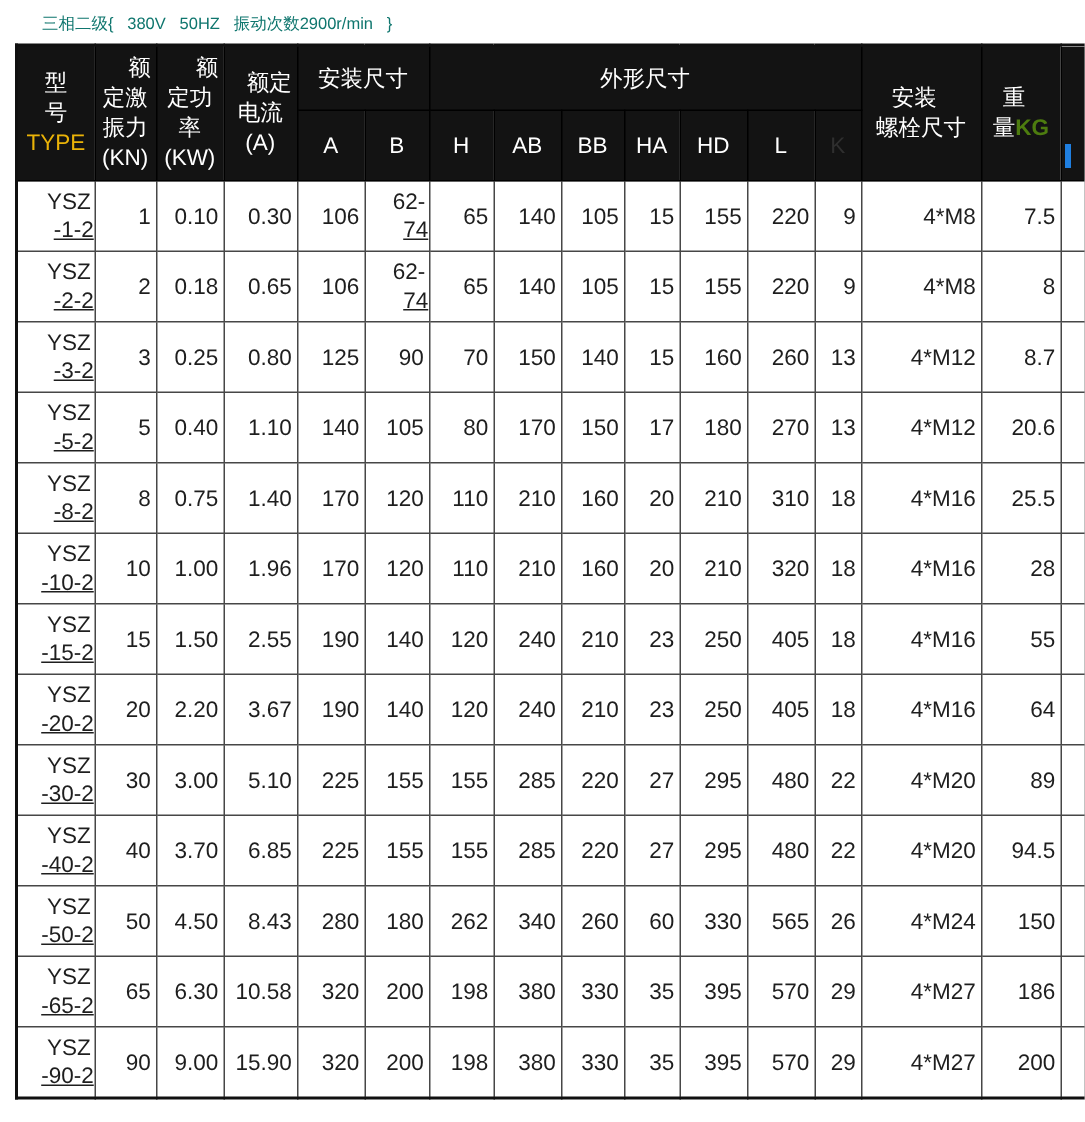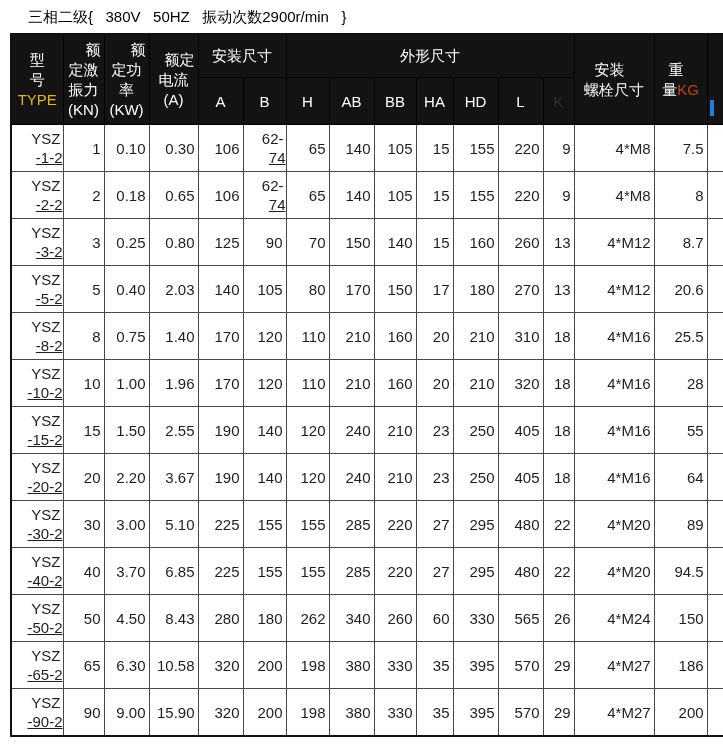--- a/index.html
+++ b/index.html
@@ -4,22 +4,22 @@
 <style>
   html,body{margin:0;padding:0;background:#ffffff;}
   body{
     width:723px;height:748px;overflow:hidden;
     font-family:"Liberation Sans","DejaVu Sans",sans-serif;
     color:#1e1e1e;
     -webkit-font-smoothing:antialiased;
   }
   .caption{
     margin:8px 0 6px 28px;
-    font-size:15px;
-    color:#000000;
+    font-size:11px;
+    color:#0f766e;
     white-space:pre;
   }
   table.spec{
     border-collapse:collapse;
     table-layout:fixed;
     margin-left:10px;
     width:713px;
     border:2px solid #101010;
     font-size:15px;
   }
@@ -33,21 +33,21 @@
     font-weight:normal;
     padding:0;
   }
   thead tr.h1 td{height:42px;}
   thead tr.h2 td{height:46px;}
   .hl{display:block;line-height:20px;text-align:center;}
   .hl.r{text-align:right;padding-right:3px;}
   .hl.rr{padding-right:9px;}
   .dimcell{text-align:center;}
   .k-dim{color:#2f2f2f;}
-  .kg{color:#c2410c;}
+  .kg{color:#4d7c0f;font-weight:bold;}
   .type-tint{color:#eab308;}
   .cuthead{position:relative;background:#131313;}
   .blue-mark{
     position:absolute;left:2px;bottom:8px;
     width:4px;height:16px;background:#1f7fe0;
   }
   
   tbody td{
     border:1px solid #474747;
     height:46px;
@@ -204,21 +204,21 @@
         <td>8.7</td>
         <td class="cut"></td>
       </tr>
       <tr>
         <td class="model">
           <span class="l1">YSZ</span>
           <span class="l2">-5-2</span>
         </td>
         <td>5</td>
         <td>0.40</td>
-        <td>2.03</td>
+        <td>1.10</td>
         <td>140</td>
         <td>105</td>
         <td>80</td>
         <td>170</td>
         <td>150</td>
         <td>17</td>
         <td>180</td>
         <td>270</td>
         <td>13</td>
         <td>4*M12</td>

